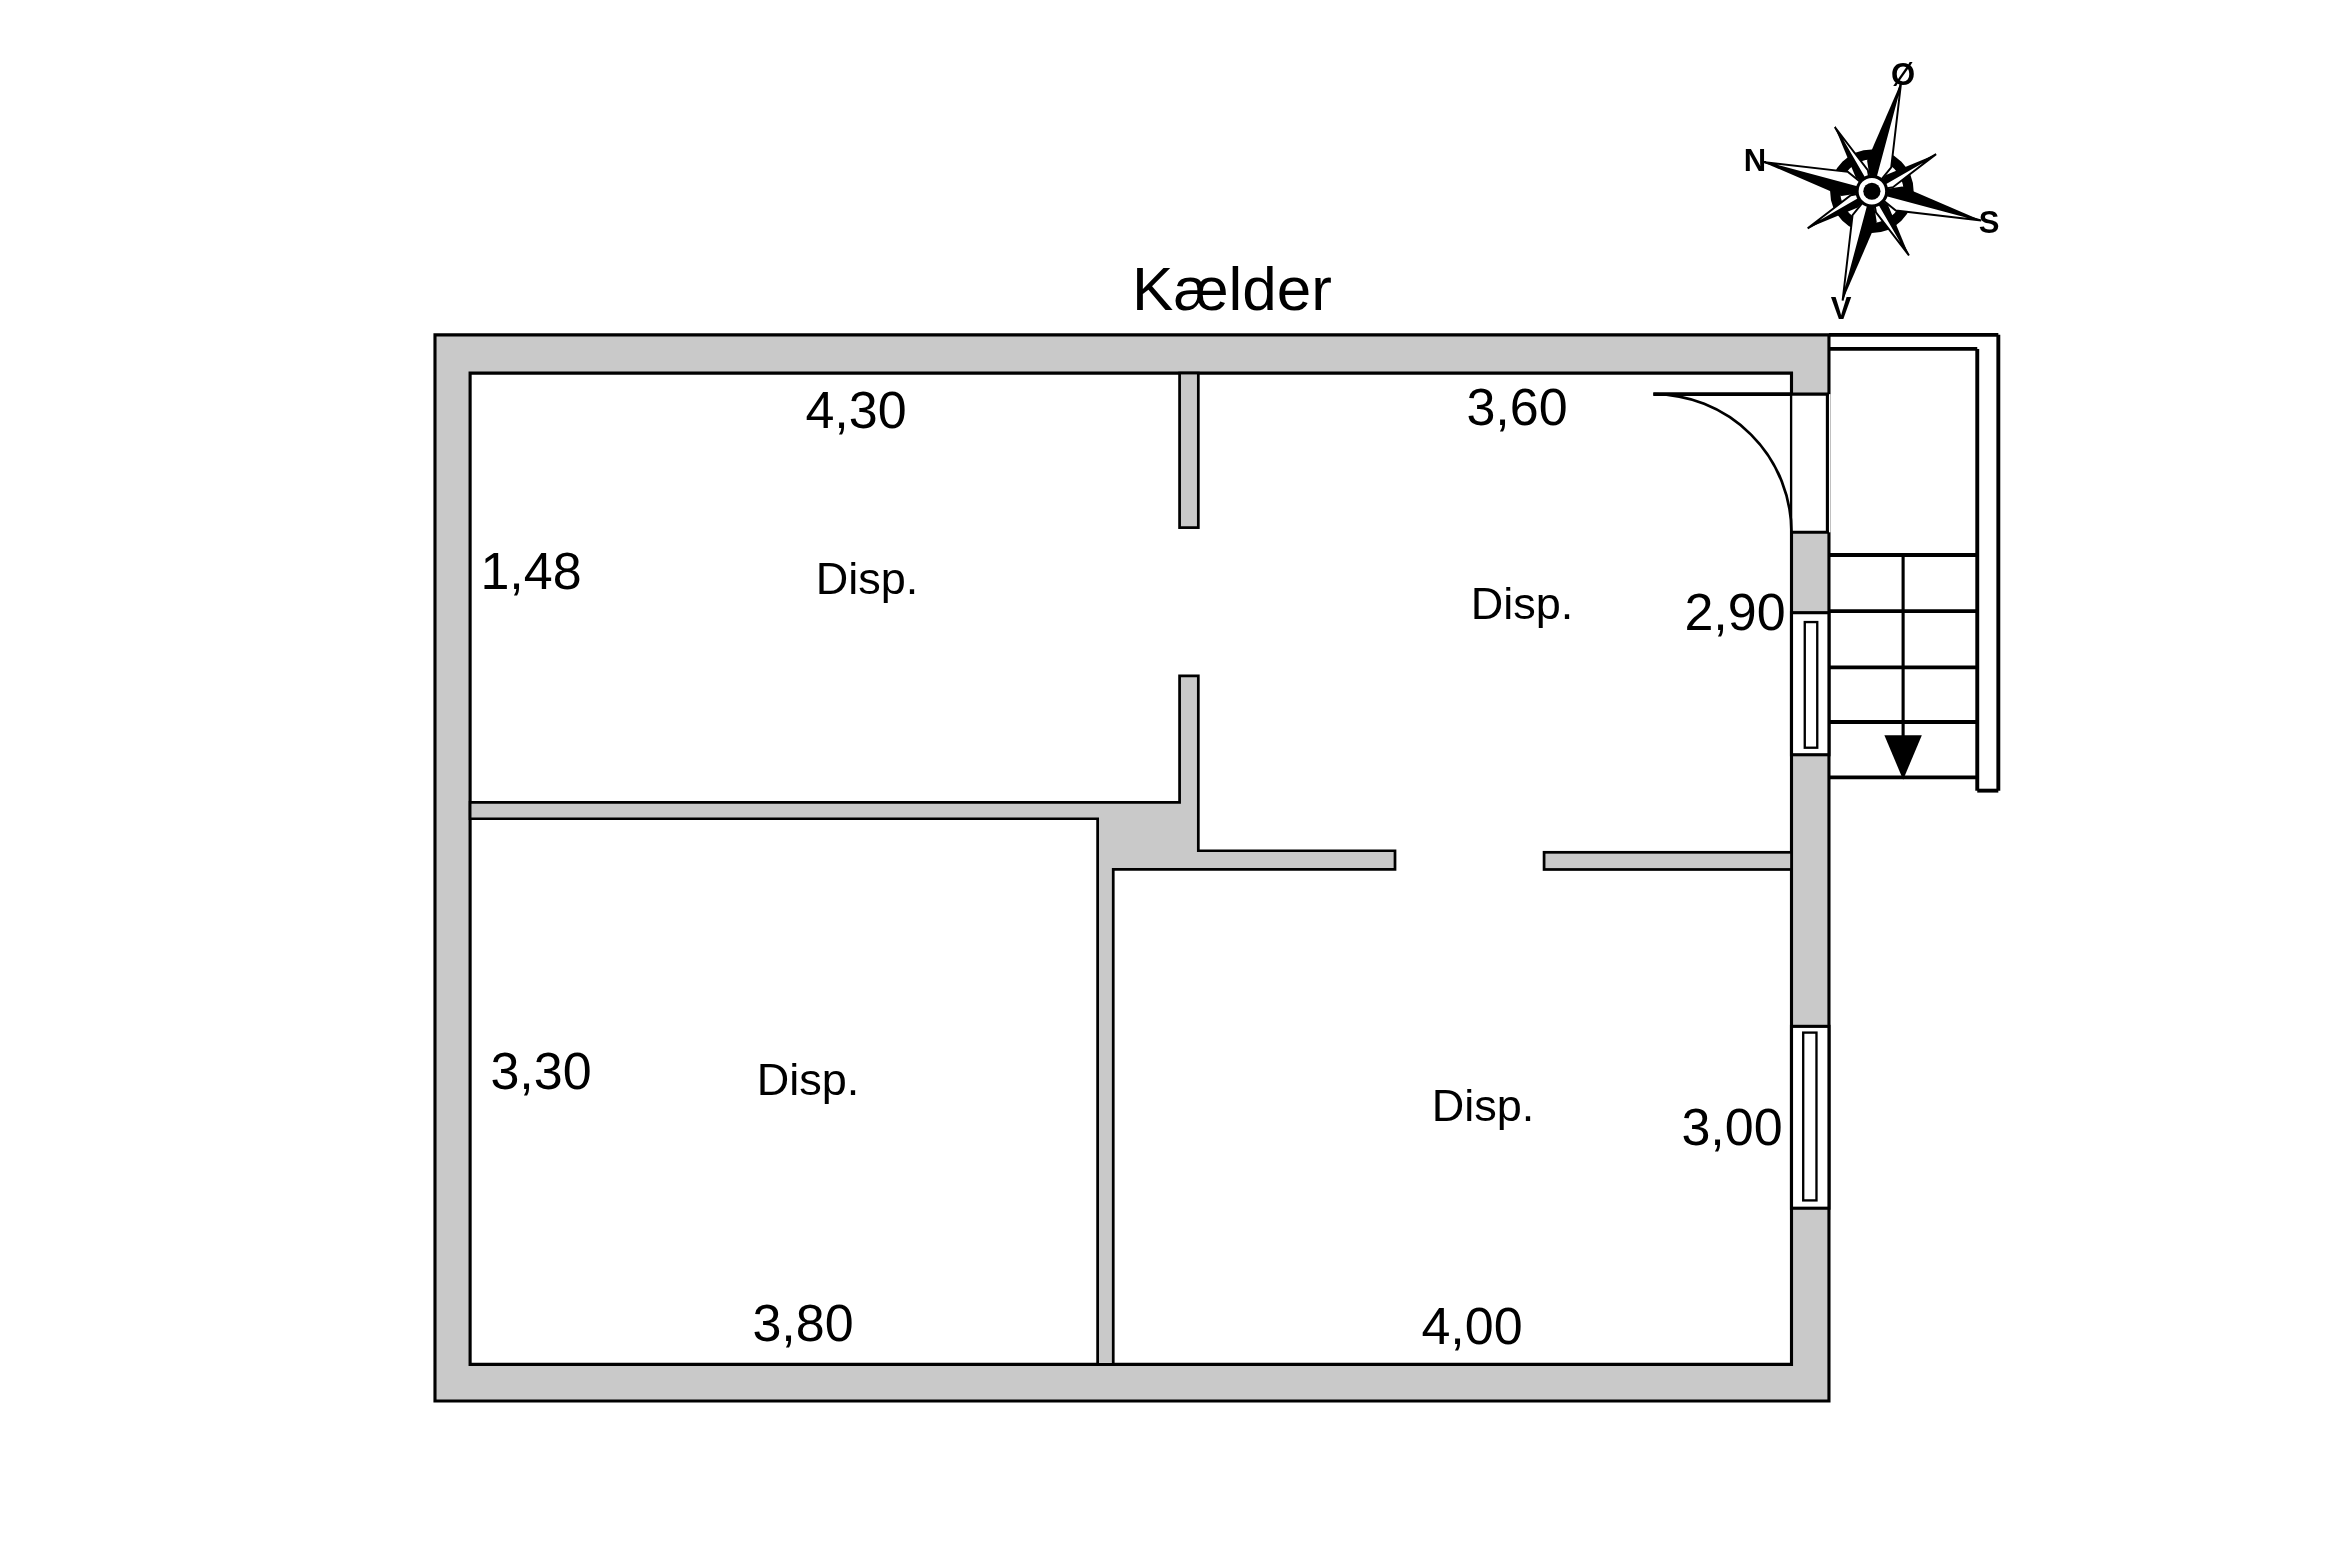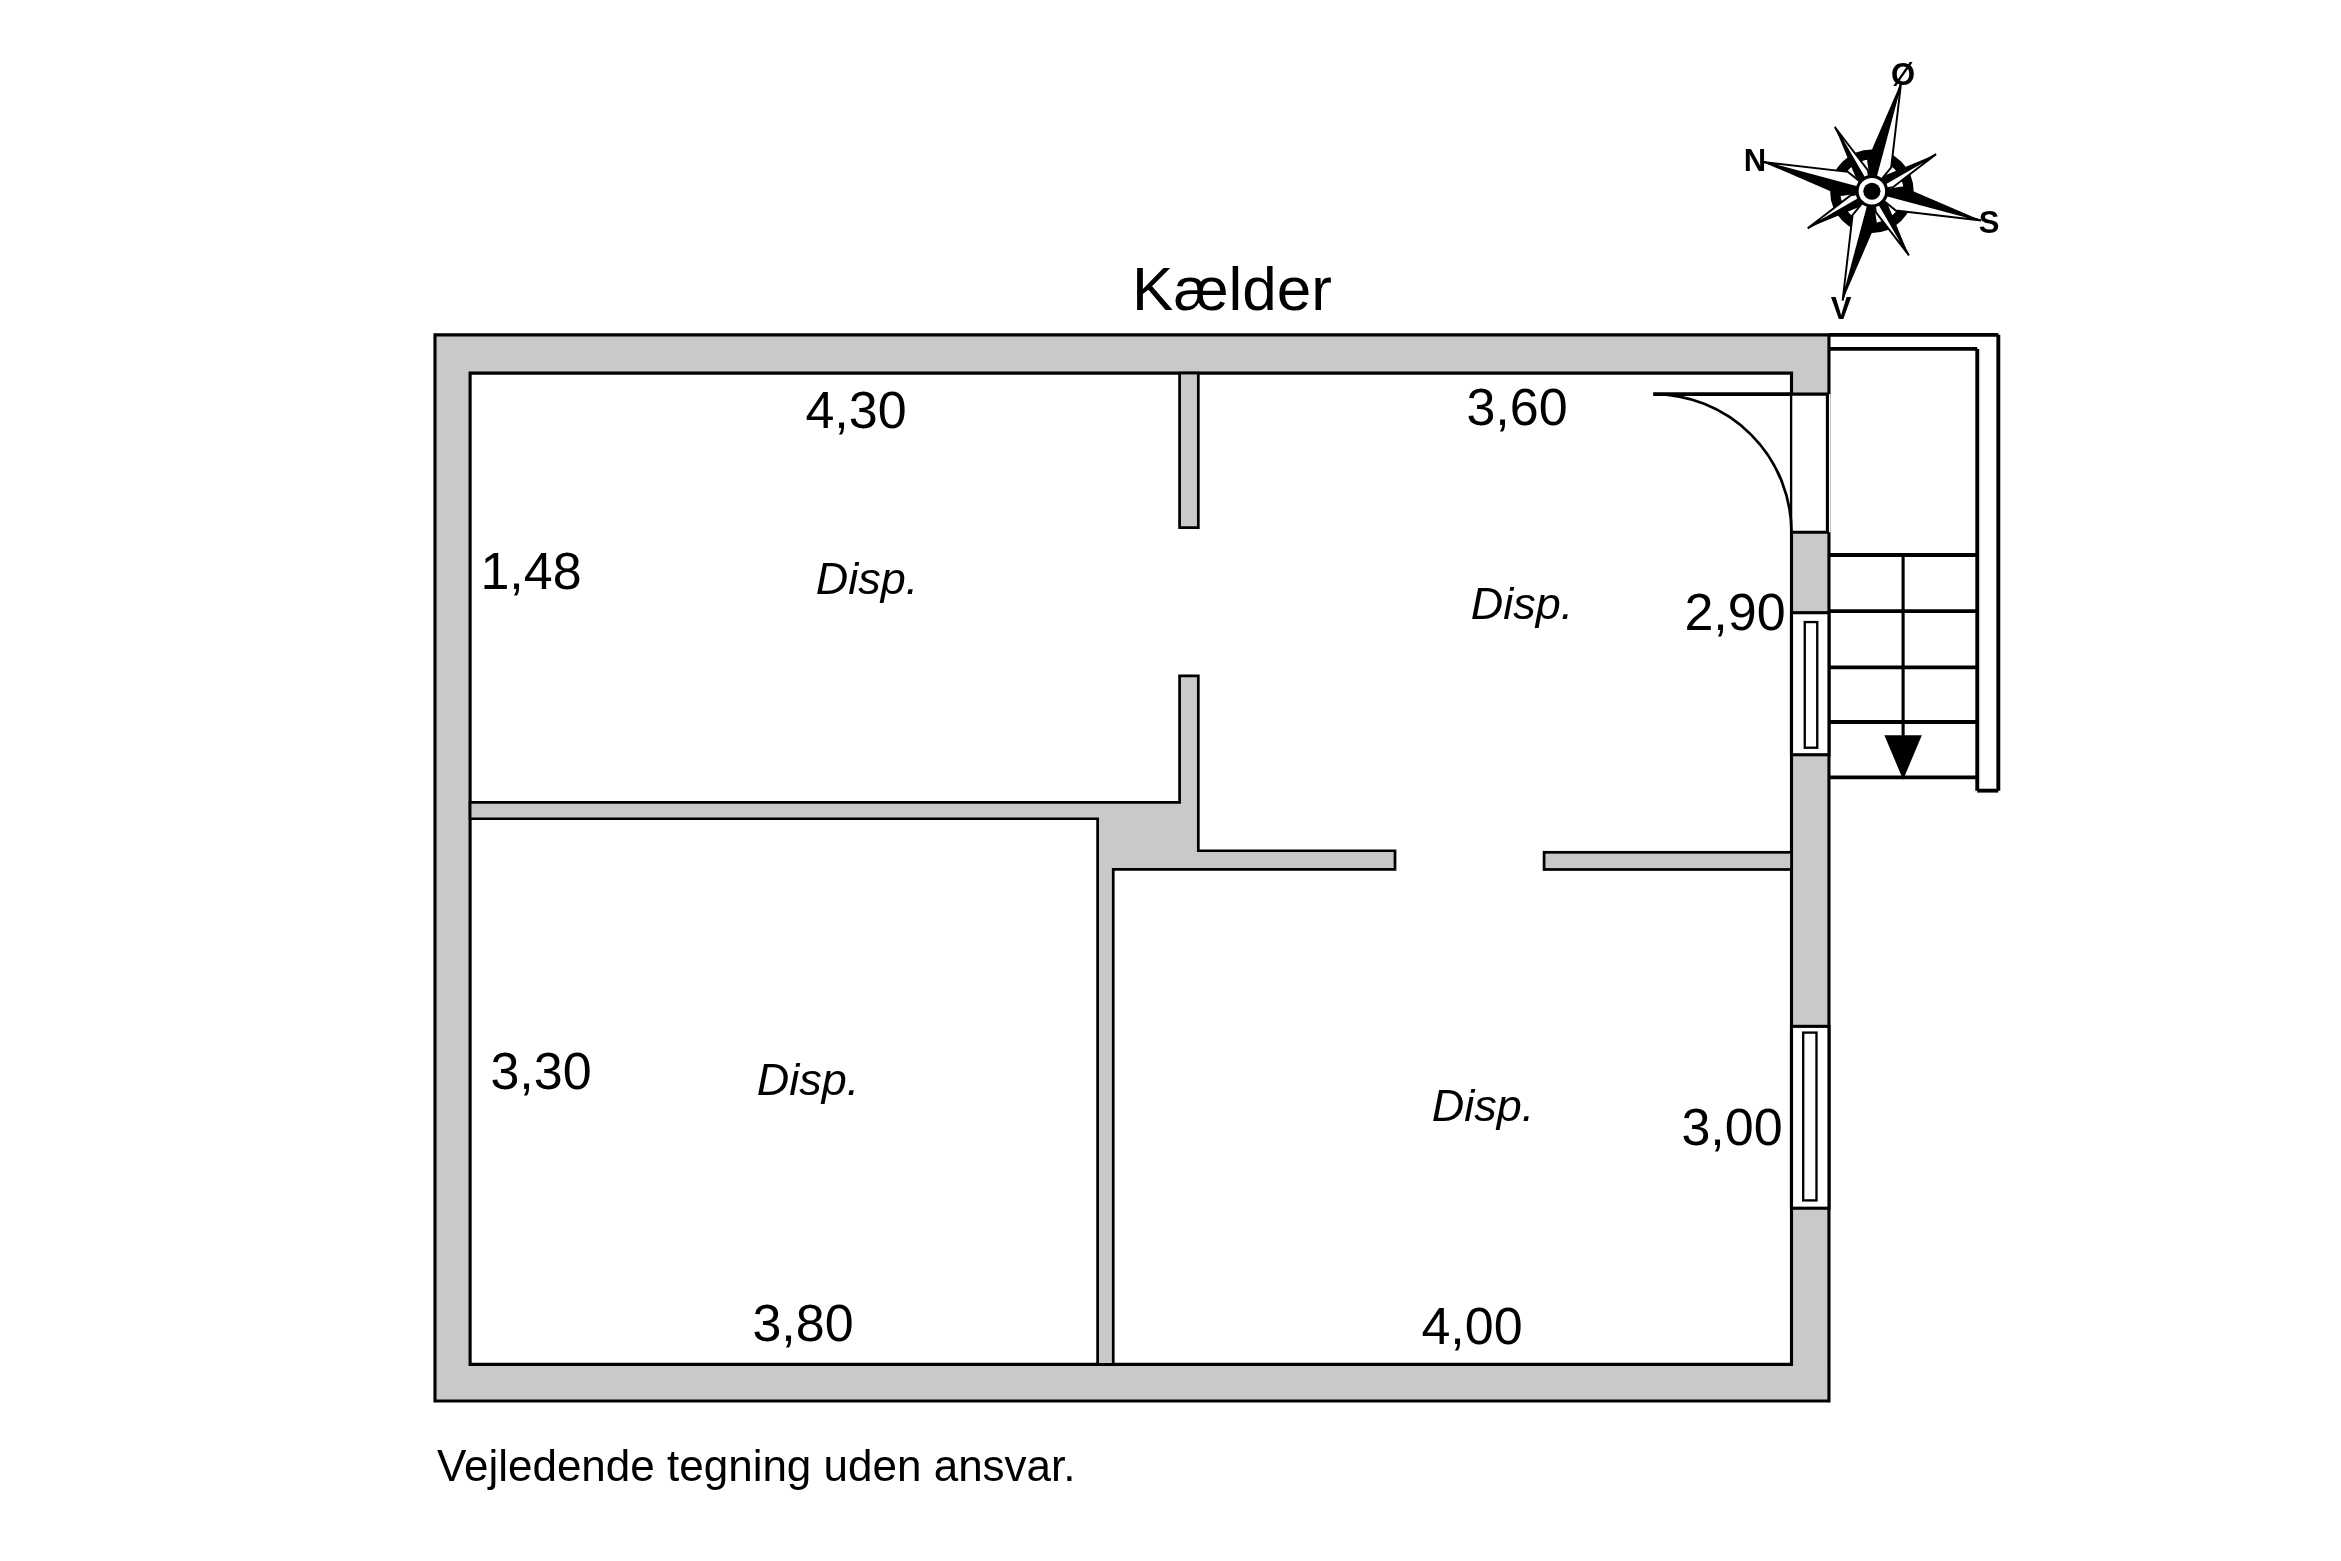--- a/index.html
+++ b/index.html
@@ -5,21 +5,21 @@
   html,body{margin:0;padding:0;}
   body{width:2342px;height:1561px;background:#ffffff;overflow:hidden;}
   #stage{position:relative;width:2342px;height:1561px;background:#ffffff;
          font-family:"Liberation Sans",sans-serif;color:#000;}
   #drawing{position:absolute;left:0;top:0;z-index:1;}
   .lbl{position:absolute;transform:translate(-50%,-50%);white-space:nowrap;
        z-index:2;font-family:"Liberation Sans",sans-serif;color:#000;line-height:1;}
   .lbl-left{transform:translate(0,-50%);}
   .title{font-size:62px;}
   .dim{font-size:52px;}
-  .room{font-size:45px;font-style:italic;}
+  .room{font-size:45px;}
   .note{font-size:44px;}
   .compass-letter{font-size:31px;font-weight:600;}
 </style>
 </head>
 <body>
 
 <div id="stage">
 
   <svg id="drawing" width="2342" height="1561" viewBox="0 0 3000 2000">
 
@@ -129,21 +129,20 @@
   <div class="lbl dim" style="left:1735px;top:612px;">2,90</div>
 
   <div class="lbl dim" style="left:541px;top:1071px;">3,30</div>
   <div class="lbl room" style="left:808px;top:1079px;">Disp.</div>
   <div class="lbl dim" style="left:803px;top:1323px;">3,80</div>
 
   <div class="lbl room" style="left:1483px;top:1105px;">Disp.</div>
   <div class="lbl dim" style="left:1732px;top:1091px;margin-top:36px;">3,00</div>
   <div class="lbl dim" style="left:1472px;top:1326px;">4,00</div>
 
-  <div class="lbl lbl-left note" style="left:437px;top:1466px;">Vejledende tegning uden ansvar.</div>
 
   <div class="lbl compass-letter" style="left:1903px;top:74px;">Ø</div>
   <div class="lbl compass-letter" style="left:1755px;top:160px;">N</div>
   <div class="lbl compass-letter" style="left:1989px;top:222px;">S</div>
   <div class="lbl compass-letter" style="left:1841px;top:308px;">V</div>
 
 </div>
 
 
 </body></html>

